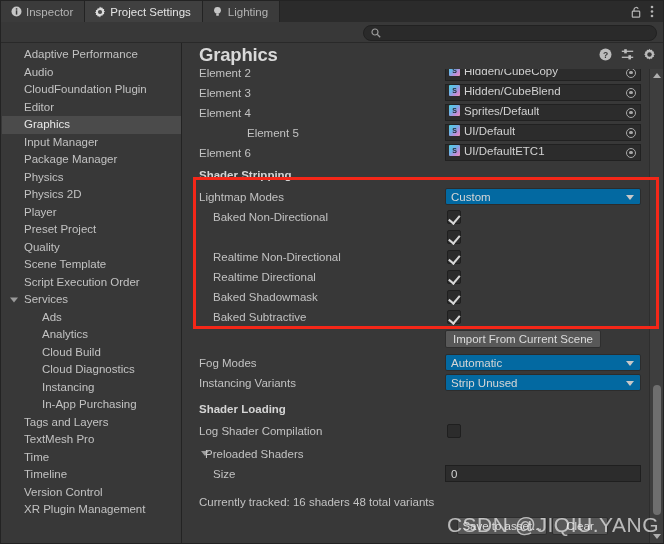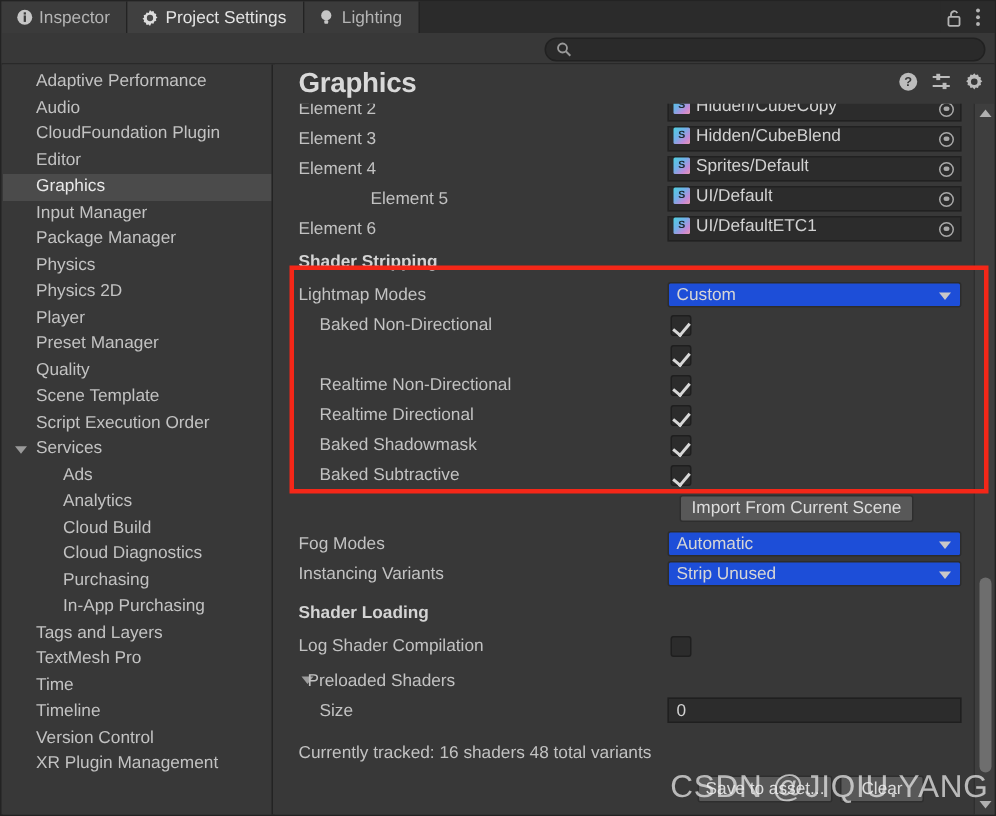--- a/index.html
+++ b/index.html
@@ -153,21 +153,21 @@
     border: 1.4px solid #a8a8a8; position: relative;
   }
   .objfield .picker .dot::after {
     content: ""; position: absolute; left: 2.3px; top: 2.3px;
     width: 3.4px; height: 3.4px; border-radius: 50%; background: #a8a8a8;
   }
 
   
   .dropdown {
     position: absolute; left: 262px; width: 196px; height: 17px;
-    background: #1d4ed8; border: 1px solid #2c2c2c;
+    background: #0369a1; border: 1px solid #2c2c2c;
     border-radius: 2px;
     font-size: 11.5px; color: #d6d6d6;
     display: flex; align-items: center; padding-left: 5px;
   }
   .dropdown .dcaret {
     position: absolute; right: 6px; top: 6px;
     width: 0; height: 0;
     border-left: 4.5px solid transparent;
     border-right: 4.5px solid transparent;
     border-top: 5px solid #c8c8c8;
@@ -189,21 +189,20 @@
 
   
   .btn {
     position: absolute; height: 18px;
     background: #585858; border: 1px solid #2e2e2e;
     border-radius: 2px;
     font-size: 11.5px; color: #dcdcdc;
     display: flex; align-items: center; justify-content: center;
     padding: 0 7px; white-space: nowrap;
     cursor: default;
-    margin-left: 8px;
   }
 
   
   .txtfield {
     position: absolute; left: 262px; width: 196px; height: 17px;
     background: #2c2c2c; border: 1px solid #1f1f1f;
     font-size: 11.5px; color: #d2d2d2;
     display: flex; align-items: center; padding-left: 5px;
   }
 
@@ -328,30 +327,30 @@
       <div class="sb-item"><span>Adaptive Performance</span></div>
       <div class="sb-item"><span>Audio</span></div>
       <div class="sb-item"><span>CloudFoundation Plugin</span></div>
       <div class="sb-item"><span>Editor</span></div>
       <div class="sb-item selected"><span>Graphics</span></div>
       <div class="sb-item"><span>Input Manager</span></div>
       <div class="sb-item"><span>Package Manager</span></div>
       <div class="sb-item"><span>Physics</span></div>
       <div class="sb-item"><span>Physics 2D</span></div>
       <div class="sb-item"><span>Player</span></div>
-      <div class="sb-item"><span>Preset Manager</span></div>
+      <div class="sb-item"><span>Preset Project</span></div>
       <div class="sb-item"><span>Quality</span></div>
       <div class="sb-item"><span>Scene Template</span></div>
       <div class="sb-item"><span>Script Execution Order</span></div>
       <div class="sb-item"><span class="arrow open"></span><span>Services</span></div>
       <div class="sb-item level1"><span>Ads</span></div>
       <div class="sb-item level1"><span>Analytics</span></div>
       <div class="sb-item level1"><span>Cloud Build</span></div>
       <div class="sb-item level1"><span>Cloud Diagnostics</span></div>
-      <div class="sb-item level1"><span>Purchasing</span></div>
+      <div class="sb-item level1"><span>Instancing</span></div>
       <div class="sb-item level1"><span>In-App Purchasing</span></div>
       <div class="sb-item"><span>Tags and Layers</span></div>
       <div class="sb-item"><span>TextMesh Pro</span></div>
       <div class="sb-item"><span>Time</span></div>
       <div class="sb-item"><span>Timeline</span></div>
       <div class="sb-item"><span>Version Control</span></div>
       <div class="sb-item"><span>XR Plugin Management</span></div>
     </div>
 
   <div class="main">

